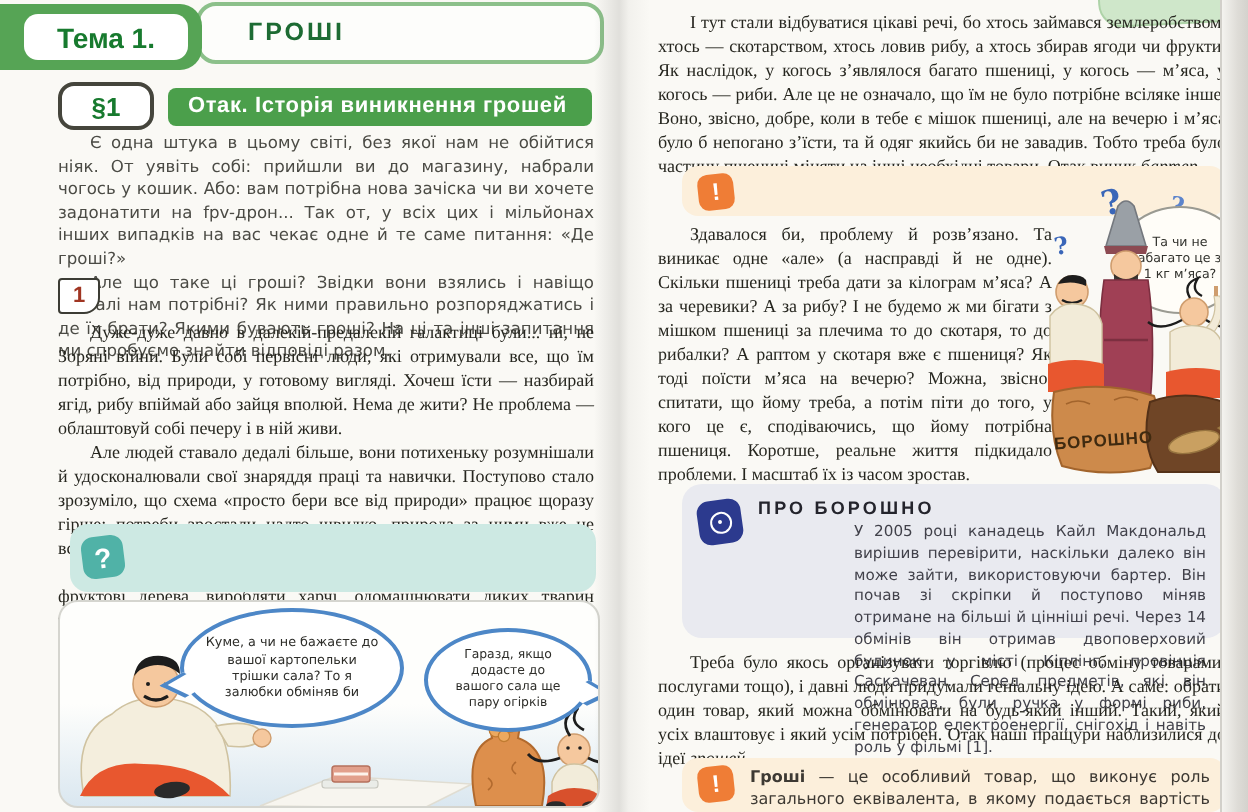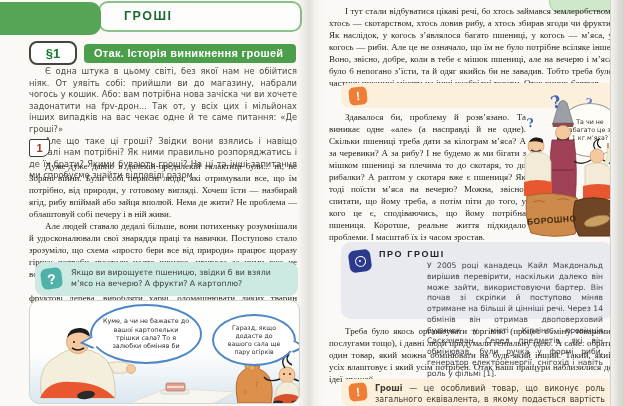--- a/index.html
+++ b/index.html
@@ -104,40 +104,40 @@
 
   svg { display:block; }
 </style>
 </head>
 <body>
 
 <div id="spread">
 
   <div class="groshi-box">ГРОШІ</div>
   <div class="tema-banner"></div>
+  <div class="tema-pill">Тема 1.</div>
 
   <div class="s1-pill">§1</div>
   <div class="s1-bar">Отак. Історія виникнення грошей</div>
 
   <div class="intro">
     <p>Є одна штука в цьому світі, без якої нам не обійтися ніяк. От уявіть собі: прийшли ви до магазину, набрали чогось у кошик. Або: вам потрібна нова зачіска чи ви хочете задонатити на fpv-дрон... Так от, у всіх цих і мільйонах інших випадків на вас чекає одне й те саме питання: «Де гроші?»</p>
     <p>Але що таке ці гроші? Звідки вони взялись і навіщо взагалі нам потрібні? Як ними правильно розпоряджатись і де їх брати? Якими бувають гроші? На ці та інші запитання ми спробуємо знайти відповіді разом.</p>
   </div>
 
   <div class="sub-tab">1</div>
 
   <div class="bodytext">
     <p>Дуже-дуже давно в далекій-предалекій галактиці були... ні, не Зоряні війни. Були собі первісні люди, які отримували все, що їм потрібно, від природи, у готовому вигляді. Хочеш їсти — назбирай ягід, рибу впіймай або зайця вполюй. Нема де жити? Не проблема — облаштовуй собі печеру і в ній живи.</p>
     <p>Але людей ставало дедалі більше, вони потихеньку розумнішали й удосконалювали свої знаряддя праці та навички. Поступово стало зрозуміло, що схема «просто бери все від природи» працює щоразу гірше: потреби зростали надто швидко, природа за ними вже не встигала.</p>
     <p>І люди почали самостійно вирощувати їстівні рослини, саджати фруктові дерева, виробляти харчі, одомашнювати диких тварин тощо.</p>
   </div>
 
   <div class="q-box">
     <div class="qicon">?</div>
-    <div class="qtext">Якщо ви вирощуєте пшеницю, звідки б ви взяли м’ясо на вечерю? А фрукти? А картоплю?</div>
   </div>
 
   <div class="comic">
     <svg width="271" height="104" viewBox="0 0 271 104">
 
       <path d="M12 97 Q6 66 26 56 Q36 47 52 48 Q72 50 80 64 Q86 78 85 97 Z" fill="#f4eedd" stroke="#cfc2a0" stroke-width="0.8"></path>
       <path d="M78 62 Q96 58 102 66 Q99 74 84 72 Z" fill="#f4eedd" stroke="#cfc2a0" stroke-width="0.8"></path>
       <circle cx="101" cy="68" r="4.5" fill="#f5c89e" stroke="#cf9d6e" stroke-width="0.7"></circle>
       <circle cx="48" cy="41" r="11.5" fill="#f5c89e" stroke="#cf9d6e" stroke-width="0.8"></circle>
       <path d="M37 37 Q39 26 51 27 Q60 28 60 36 Q53 30 45 32 Q40 33 37 37 Z" fill="#1d1d1d"></path>
@@ -225,21 +225,21 @@
       <ellipse cx="74" cy="125" rx="13" ry="5" fill="#c9a061" stroke="#96733f" stroke-width="0.7" transform="rotate(-14 74 125)"></ellipse>
       <polygon points="86,118 93,114 92,122" fill="#c9a061" stroke="#96733f" stroke-width="0.7"></polygon>
       <text x="29" y="127" font-family="Liberation Sans, sans-serif" font-size="8.5" font-weight="bold" fill="#3f2a10" text-anchor="middle" transform="rotate(-4 29 127)" letter-spacing="0.5">БОРОШНО</text>
     </svg>
   </div>
 
   <div class="note-box">
     <div class="nicon">
         <span></span>
       </div>
-    <div class="note-title">ПРО ГРОШІ</div>
+    <div class="note-title">ПРО БОРОШНО</div>
     <div class="note-text">У 2005 році канадець Кайл Макдональд вирішив перевірити, наскільки далеко він може зайти, використовуючи бартер. Він почав зі скріпки й поступово міняв отримане на більші й цінніші речі. Через 14 обмінів він отримав двоповерховий будинок у місті Кіплінг, провінція Саскачеван. Серед предметів, які він обмінював, були ручка у формі риби, генератор електроенергії, снігохід і навіть роль у фільмі [1].</div>
   </div>
 
   <div class="rp rp-p3">
     <p><span>Треба було якось організувати торгівлю (процес обміну товарами, послугами тощо), і давні люди придумали геніальну ідею. А саме: обрати один товар, який можна обмінювати на будь-який інший. Такий, який усіх влаштовує і який усім потрібен. Отак наші пращури наблизилися до ідеї </span><span class="it">грошей.</span></p>
   </div>
 
   <div class="def-box def-money">
     <div class="eicon">!</div>
     <div class="dtext"><span class="dterm">Гроші</span><span> — це особливий товар, що виконує роль загального еквівалента, в якому подається вартість решти товарів.</span></div>

